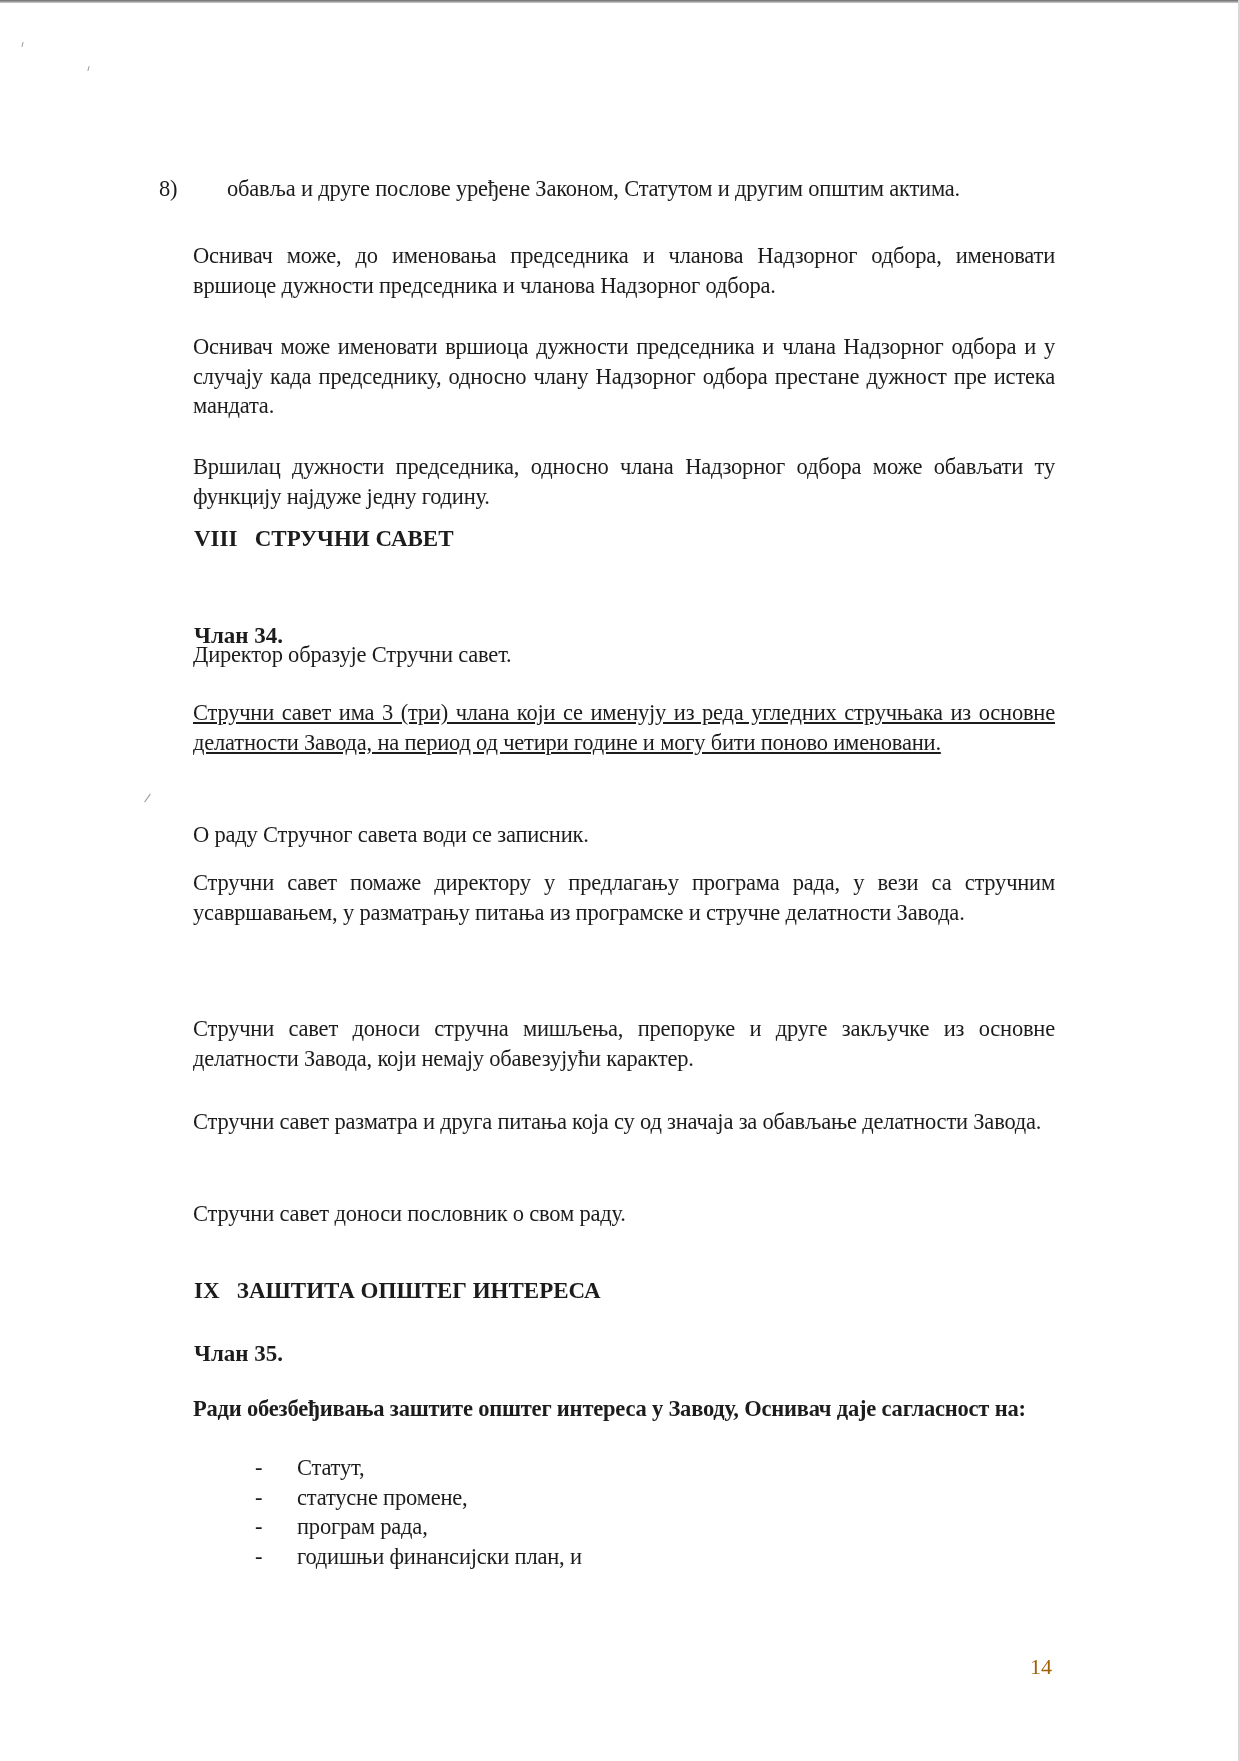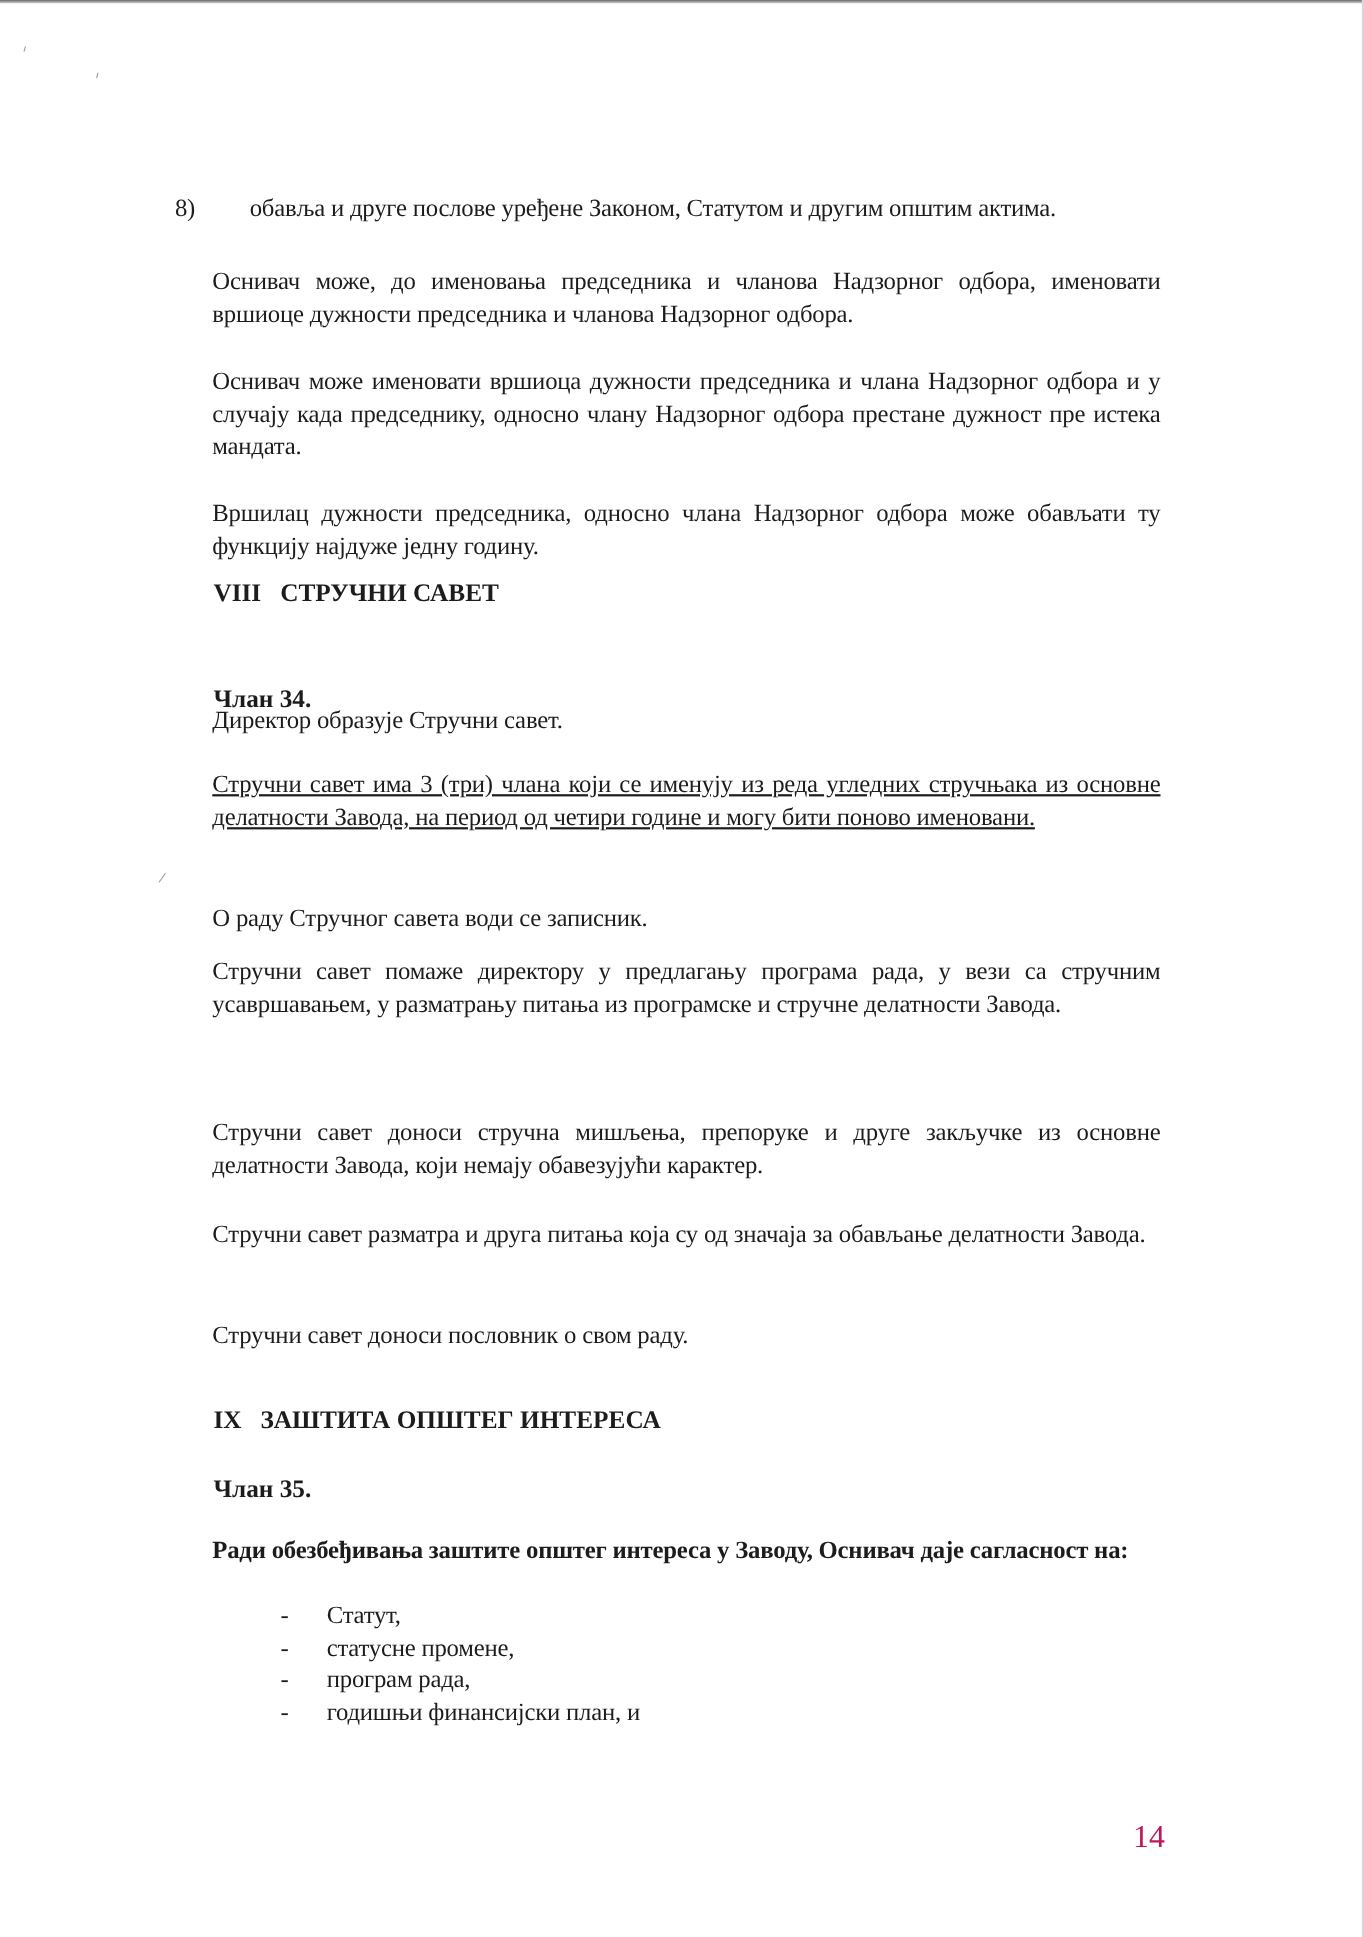--- a/index.html
+++ b/index.html
@@ -29,22 +29,22 @@
     .list-num { display: inline-block; width: 34px; }
     .hanging { padding-left: 34px; text-indent: -34px; margin-top: 24px; }
     .heading {
       position: absolute; left: 1px; width: 862px; text-align: left;
       font-weight: bold; margin: 0; letter-spacing: 0;
     }
     .bullet-list { position: absolute; left: 62px; margin: 0; padding: 0; list-style: none; }
     .bullet-list li { display: flex; height: 29.5px; }
     .dash { width: 42px; display: inline-block; }
     .page-number {
-      position: absolute; left: 1030px; top: 1654px; font-size: 29px;
-      font-family: "Liberation Serif", serif; color: #be185d;
+      position: absolute; left: 1030px; top: 1654px; font-size: 22px;
+      font-family: "Liberation Serif", serif; color: #a16207;
     }
   </style>
 </head>
 <body>
 
 <div class="scan-edge-top"></div>
 <div class="scan-edge-right"></div>
 <div class="speck" style="left:22px;top:42px;"></div>
 <div class="speck" style="left:88px;top:66px;"></div>
 <div class="speck" style="left:147px;top:793px;height:10px;transform:rotate(35deg);"></div>

